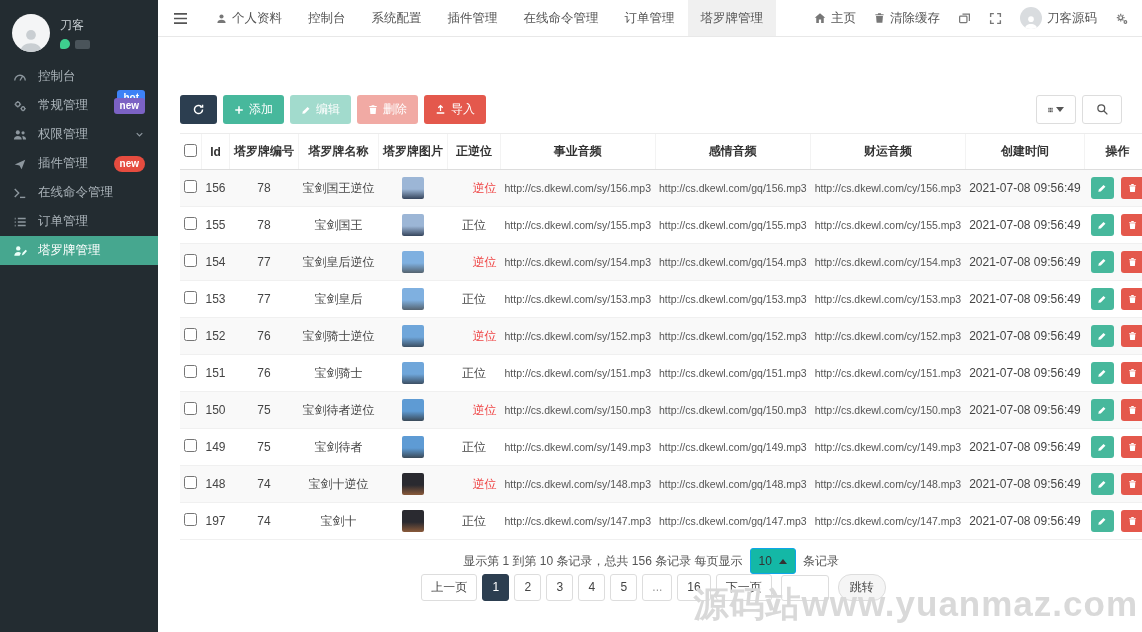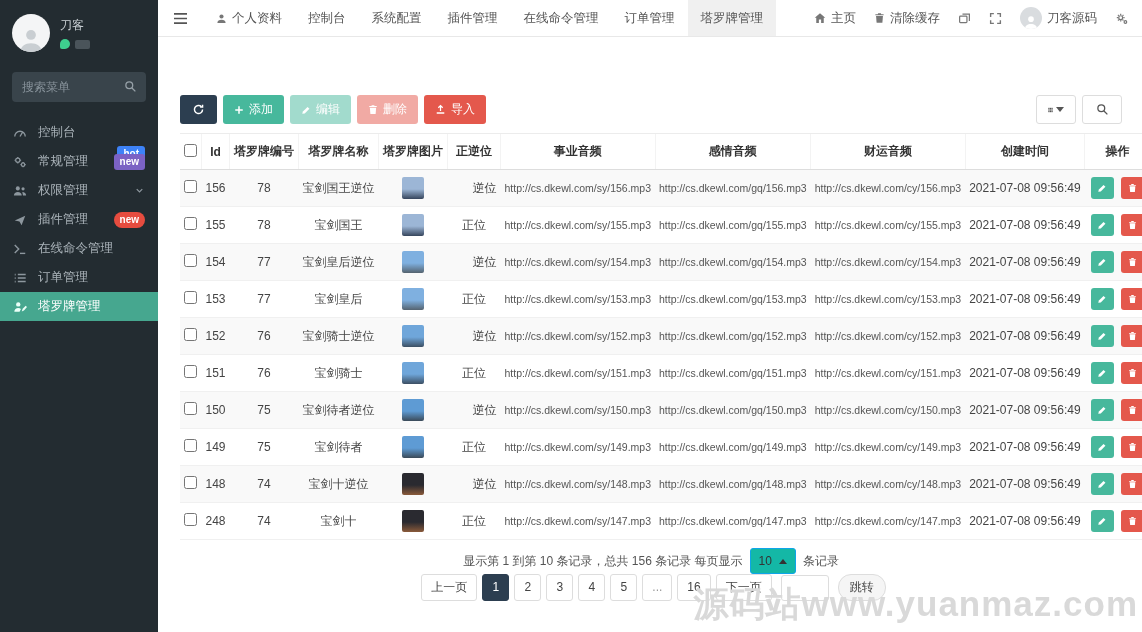--- a/index.html
+++ b/index.html
@@ -54,21 +54,21 @@
   .btn-light { background:#fff; border:1px solid #ddd; color:#555; width:40px; justify-content:center; gap:3px; margin-right:0; }
   .btn-light + .btn-light { margin-left:6px; }
   .caret-dn { width:0; height:0; border-left:4px solid transparent; border-right:4px solid transparent; border-top:5px solid #555; }
 
   table { width:100%; border-collapse:collapse; margin-top:9px; }
   th, td { padding:7px 4px; text-align:center; white-space:nowrap; font-size:12px; color:#444; border-bottom:1px solid #f0f0f0; }
   thead th { color:#333; font-weight:bold; border-top:1px solid #ececec; border-bottom:1px solid #ddd; border-left:1px solid #f3f3f3; padding:9px 4px; }
   thead th:first-child { border-left:none; }
   tr.striped td { background:#f9f9f9; }
   .url-cell { font-size:10.5px; color:#555; }
-  .pos-rev { color:#404040;margin-left:21px; }
+  .pos-rev { color:#ef4444;margin-left:21px; }
   .pos-up { color:#444; }
   .thumb { width:22px; height:22px; border-radius:2px; display:inline-block; vertical-align:middle; }
   .act-btn { width:23px; height:22px; border:none; border-radius:3px; color:#fff; display:inline-flex; align-items:center; justify-content:center; margin:0 2px; cursor:pointer; }
   .act-edit { background:#47b89c; }
   .act-del { background:#e4584c; }
 
   
   .pgbar { display:flex; justify-content:space-between; align-items:center; margin-top:8px; font-size:12px; color:#555;flex-direction:column; }
   .pg-info { display:flex; align-items:center; }
   .pp-select { display:inline-flex; align-items:center; gap:7px; border:1px solid #0ea5e9; border-radius:3px; padding:0 8px; height:26px; margin:0 7px; background:#14b8a6; color:#333; cursor:pointer; }
@@ -99,29 +99,20 @@
       </div>
       <div class="user-meta">
         <div class="user-name">刀客</div>
         <div class="user-status">
           <span class="dot"></span>
           <span class="mini-chip"></span>
         </div>
       </div>
     </div>
 
-    <div class="sb-search">
-      <input type="text" placeholder="搜索菜单" style="">
-      <span class="sico">
-        <svg width="13" height="13" viewBox="0 0 16 16" fill="none" stroke="currentColor" stroke-width="1.6">
-            <circle cx="6.5" cy="6.5" r="4.2"></circle>
-            <path d="M9.8 9.8L14 14"></path>
-          </svg>
-      </span>
-    </div>
 
     <nav class="menu">
       <a class="mitem">
         <span class="mico">
             <svg width="14" height="14" viewBox="0 0 16 16" fill="none" stroke="currentColor" stroke-width="1.5">
               <path d="M2 12a6 6 0 1 1 12 0"></path>
               <path d="M8 12l3-5"></path>
             </svg>
           </span>
         <span class="mlabel">控制台</span>
@@ -586,21 +577,21 @@
                 <svg width="9" height="10" viewBox="0 0 16 16" fill="#fff">
                   <path d="M6 1h4l.5 1.5H14V4H2V2.5h3.5z"></path>
                   <path d="M3 5h10l-.8 10H3.8z"></path>
                 </svg>
               </button>
     </td>
   </tr>
 
   <tr>
     <td><input type="checkbox" style=""></td>
-    <td>248</td>
+    <td>197</td>
     <td>74</td>
     <td>宝剑十</td>
     <td><span class="thumb" style="background: linear-gradient(rgb(42, 42, 48) 0%, rgb(42, 42, 48) 55%, rgb(138, 90, 58) 100%);"></span></td>
     <td><span class="pos-up">正位</span></td>
     <td class="url-cell">http://cs.dkewl.com/sy/147.mp3</td>
     <td class="url-cell">http://cs.dkewl.com/gq/147.mp3</td>
     <td class="url-cell">http://cs.dkewl.com/cy/147.mp3</td>
     <td>2021-07-08 09:56:49</td>
     <td>
       <button class="act-btn act-edit">

